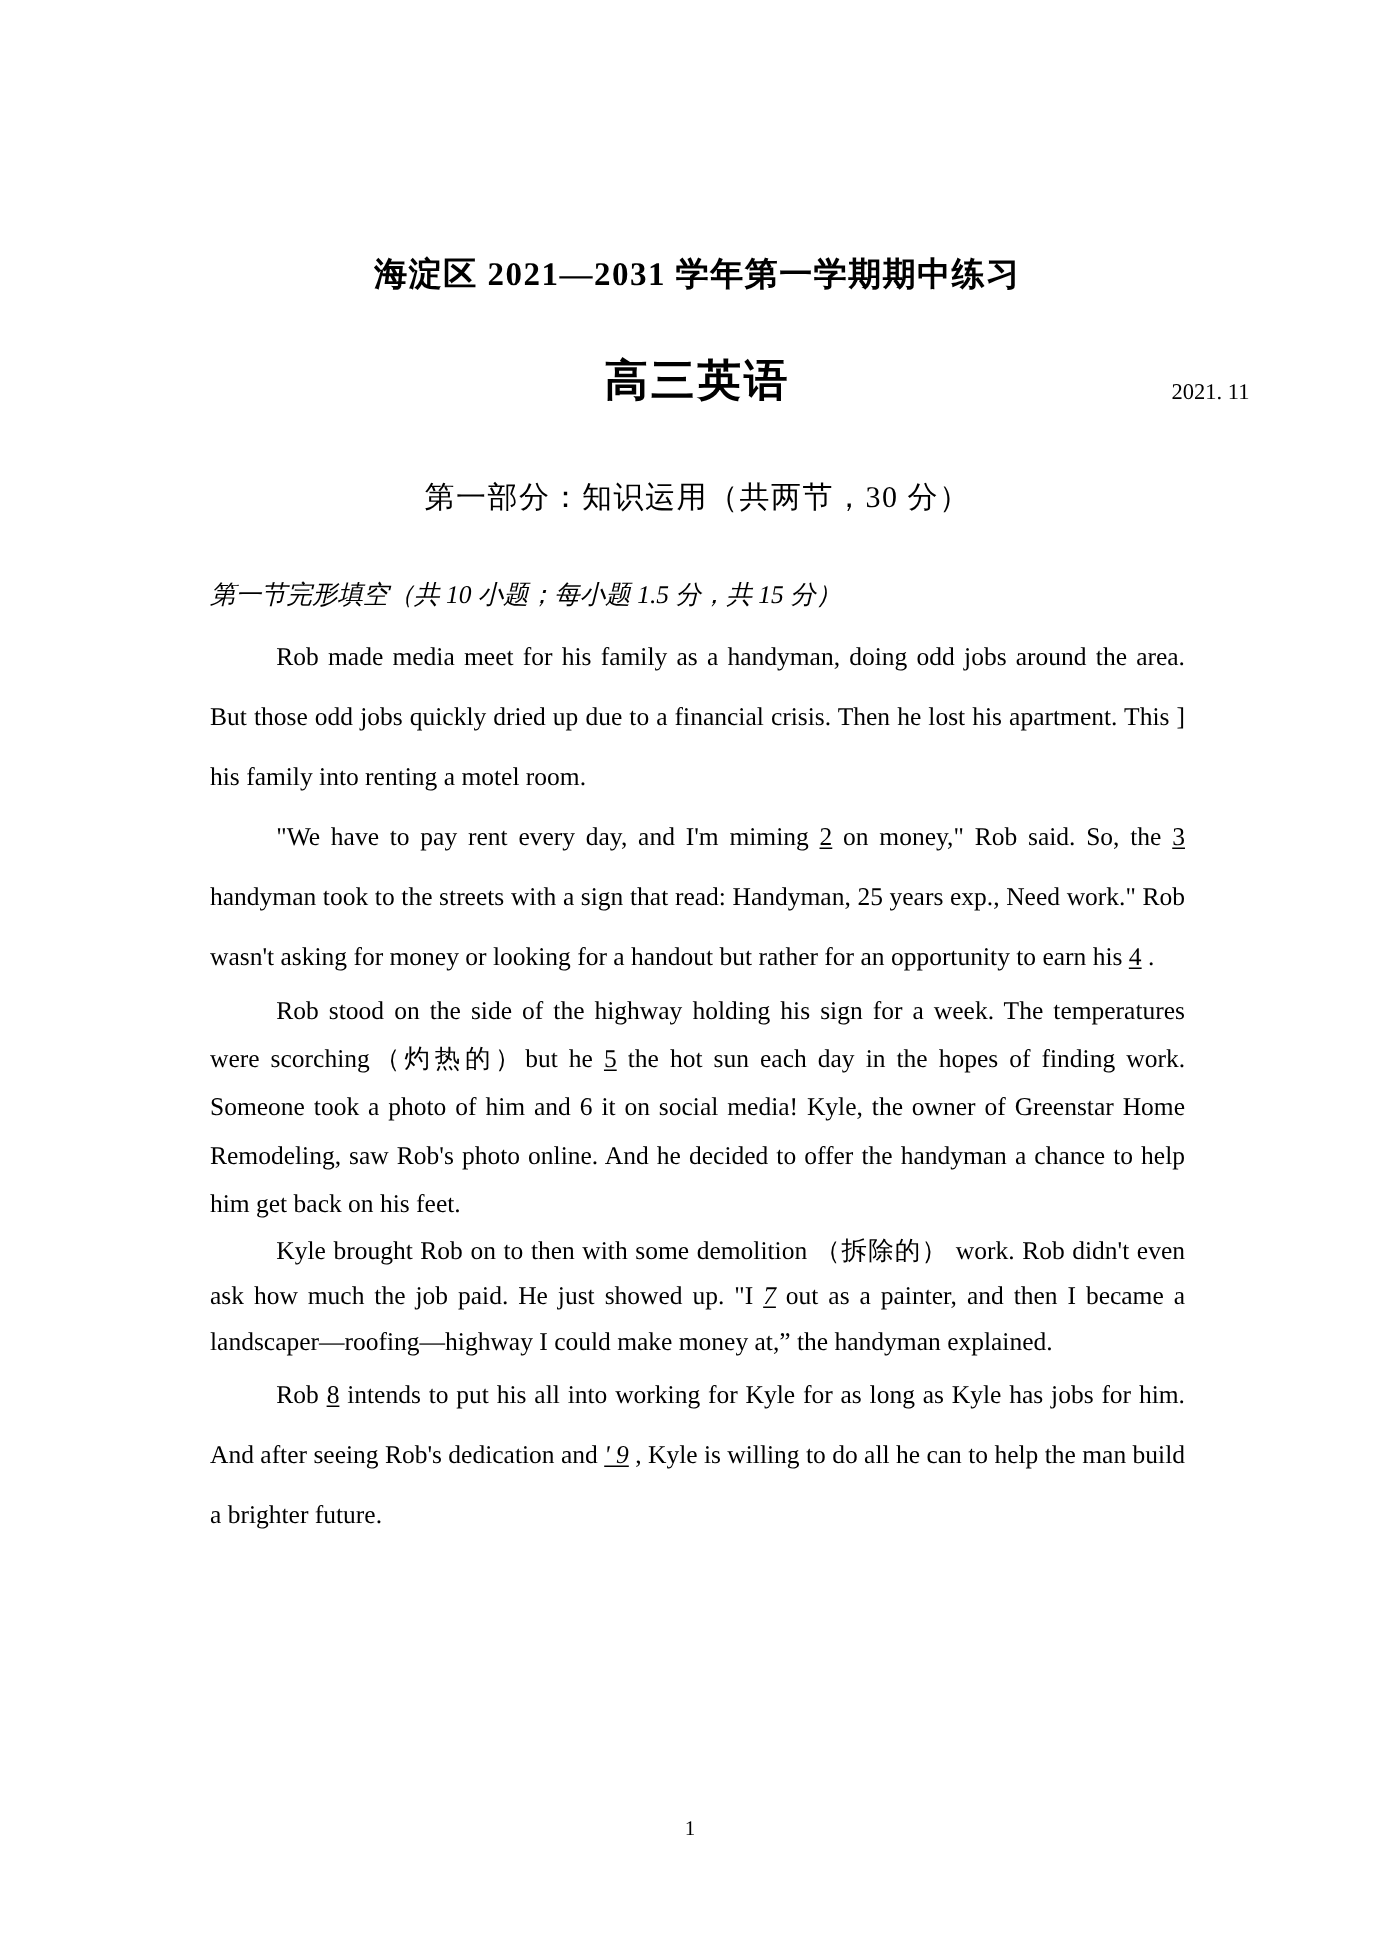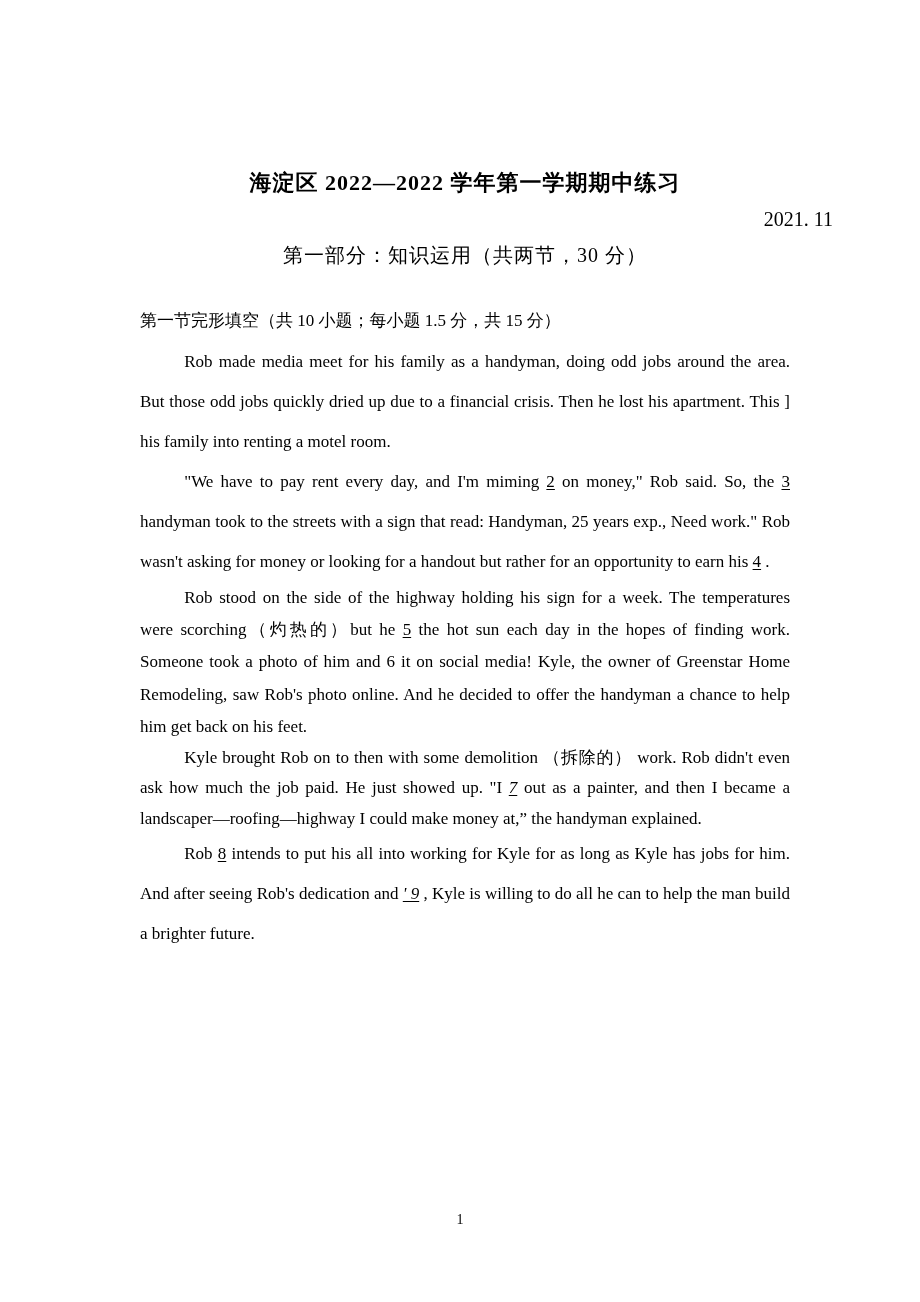--- a/index.html
+++ b/index.html
@@ -35,40 +35,41 @@
   .subject-title {
     display: inline-block;
     font-size: 29px;
     font-weight: bold;
     letter-spacing: 2px;
   }
   .exam-date {
     position: absolute;
     right: -43px;
     bottom: 3px;
-    font-size: 20px;
+    font-size: 15px;
     font-weight: normal;
   }
   .notice {
     margin: 88px 0 0 0;
     font-size: 17px;
     line-height: 1.8;
     text-align: justify;
     text-indent: 2em;
   }
   .part-heading {
     margin: 44px 0 5px 0;
     text-align: center;
     font-size: 20px;
     font-weight: normal;
     letter-spacing: 1px;
   }
   .section-heading {
     margin: 40px 0 0 0;
     font-size: 17px;
+    font-style: italic;
   }
   .section-instructions {
     margin: 4px 0 0 0;
     font-size: 17px;
     line-height: 1.85;
     text-align: justify;
     text-indent: 2em;
   }
   .passage {
     margin-top: 10px;
@@ -94,23 +95,24 @@
     text-align: center;
     font-size: 14px;
   }
 </style>
 </head>
 <body>
 
 <div class="page">
   <div class="content">
 
-    <h1 class="exam-title">海淀区 2022—2022 学年第一学期期中练习</h1>
+    <h1 class="exam-title">海淀区 2021—2031 学年第一学期期中练习</h1>
 
     <div class="subject-row">
+      <span class="subject-title">高三英语</span>
       <span class="exam-date">2021. 11</span>
     </div>
 
 
     <h2 class="part-heading">第一部分：知识运用（共两节，30 分）</h2>
 
     <p class="section-heading">第一节完形填空（共 10 小题；每小题 1.5 分，共 15 分）</p>
 
 
     <div class="passage">

